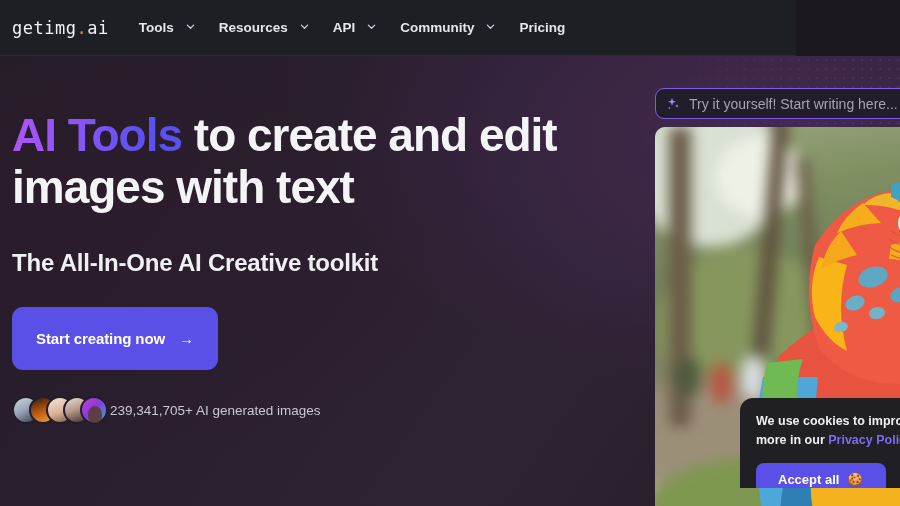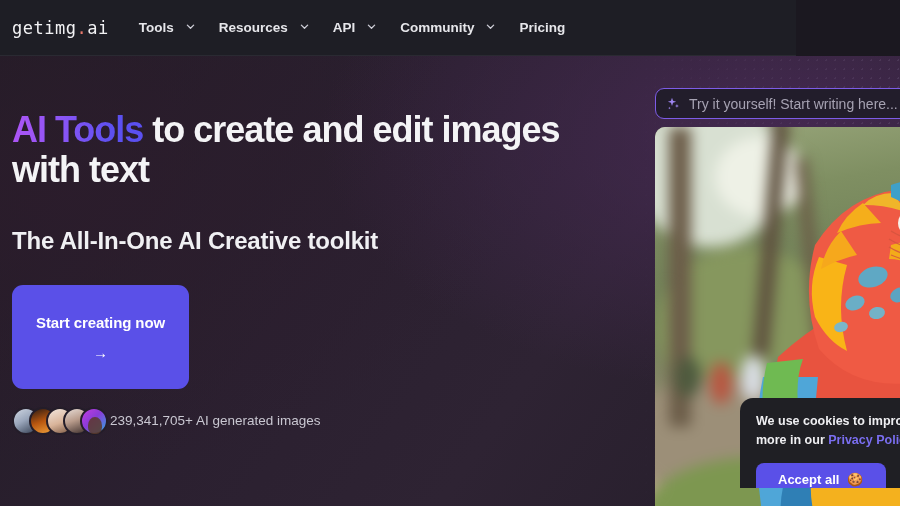--- a/index.html
+++ b/index.html
@@ -49,47 +49,47 @@
     background-image:radial-gradient(rgba(190,170,210,.14) 1px, transparent 1px);
     background-size:9px 9px;
     -webkit-mask-image:linear-gradient(to left, rgba(0,0,0,.9), rgba(0,0,0,0) 85%);
     mask-image:linear-gradient(to left, rgba(0,0,0,.9), rgba(0,0,0,0) 85%);
     pointer-events:none;
   }
 
   
   .copy { position:absolute; top:56px; left:12px; width:620px; }
   .headline {
-    font-size:36px; line-height:1.12; font-weight:bold;
+    font-size:46px; line-height:1.12; font-weight:bold;
     color:#f4f4f6; letter-spacing:-1px;
     margin-top:54px; white-space:pre-line;
   }
   .grad {
     background:linear-gradient(90deg,#ad55f5 0%,#8a55f5 38%,#5b50f0 78%);
     -webkit-background-clip:text; background-clip:text;
     -webkit-text-fill-color:transparent; color:transparent;
   }
   .subhead {
     margin-top:36px; font-size:24px; font-weight:bold; color:#f0f0f3;
     letter-spacing:-.2px;
   }
   .body {
     margin-top:24px; font-size:14.5px; line-height:1.62; color:#cfcdd6;
     width:592px;
   }
   .cta {
     margin-top:30px; display:inline-flex; align-items:center; gap:14px;
     background:#5a50e8; color:#fff;
     font-size:15px; font-weight:bold;
-    padding:29px 24px; border-radius:11px; border:none;
-    cursor:pointer; letter-spacing:-.1px;flex-direction:column;
+    padding:23px 24px; border-radius:11px; border:none;
+    cursor:pointer; letter-spacing:-.1px;
   }
   .cta .arrow { font-size:15px; line-height:1; }
 
-  .social { margin-top:18px; display:flex; align-items:center; gap:13px; }
+  .social { margin-top:26px; display:flex; align-items:center; gap:13px; }
   .avatars { display:flex; }
   .av {
     width:28px; height:28px; border-radius:50%;
     border:2px solid #241d29; margin-right:-11px;
     background-size:cover; position:relative;
   }
   .av:nth-child(1){ background:linear-gradient(150deg,#cfd6e2 0%,#9aa6bb 45%,#2f3a4d 100%); }
   .av:nth-child(2){ background:linear-gradient(160deg,#2b1b14 0%,#b8560f 50%,#f0a23c 100%); }
   .av:nth-child(3){ background:linear-gradient(160deg,#f2e6dd 0%,#d9b49a 55%,#7d5a44 100%); }
   .av:nth-child(4){ background:linear-gradient(160deg,#e7dcd6 0%,#b99c8c 45%,#3b2d2a 100%); }

